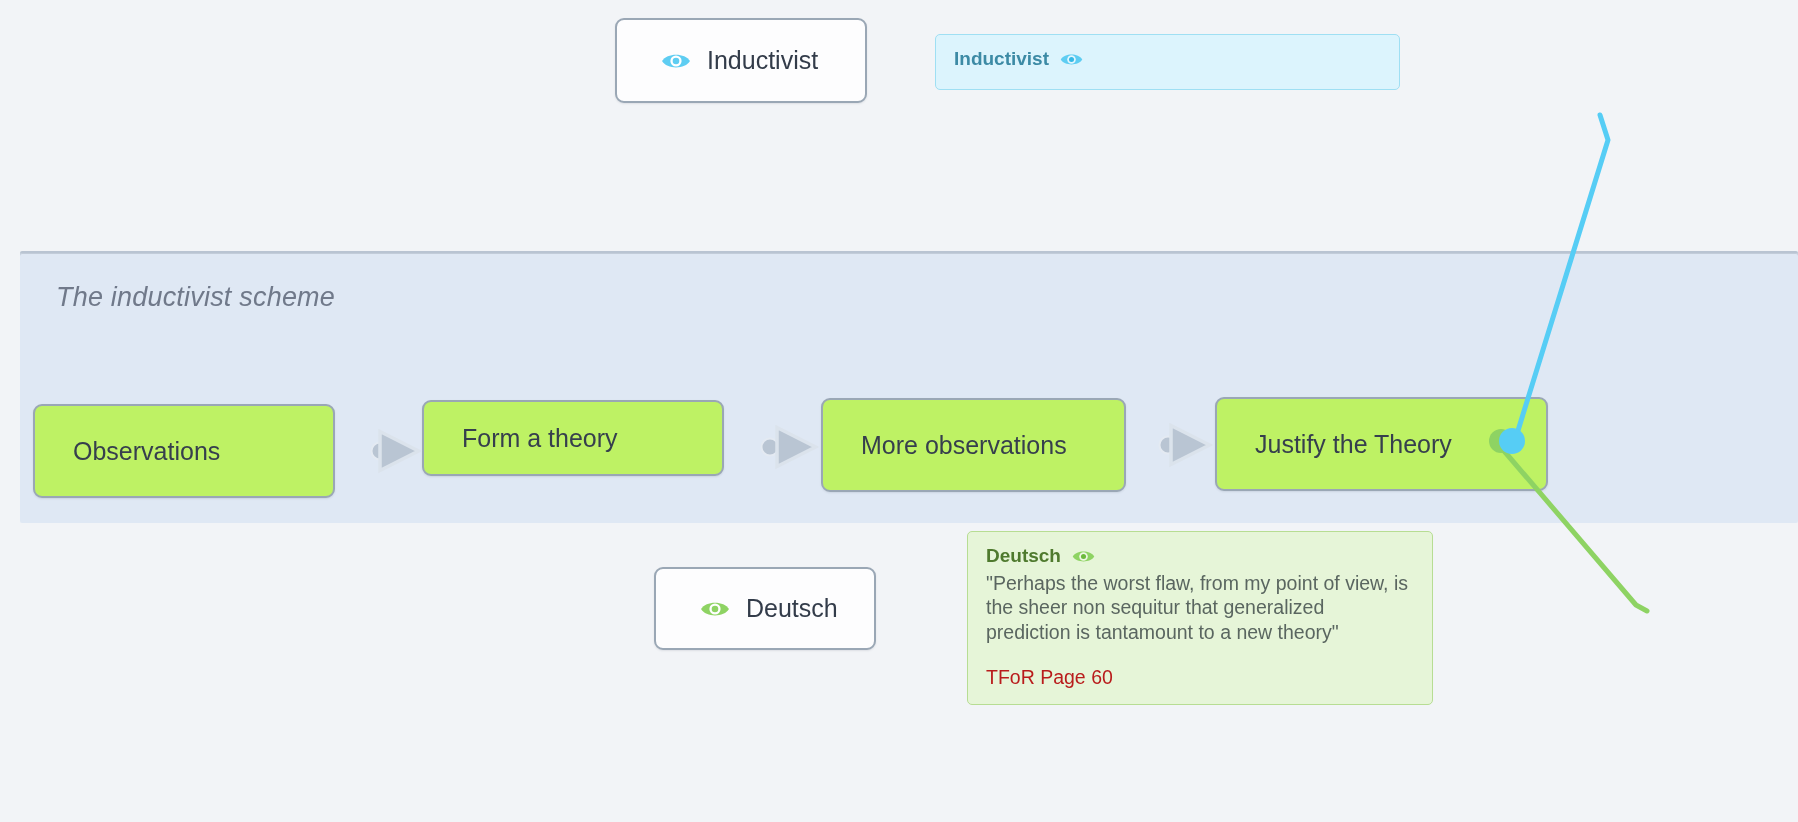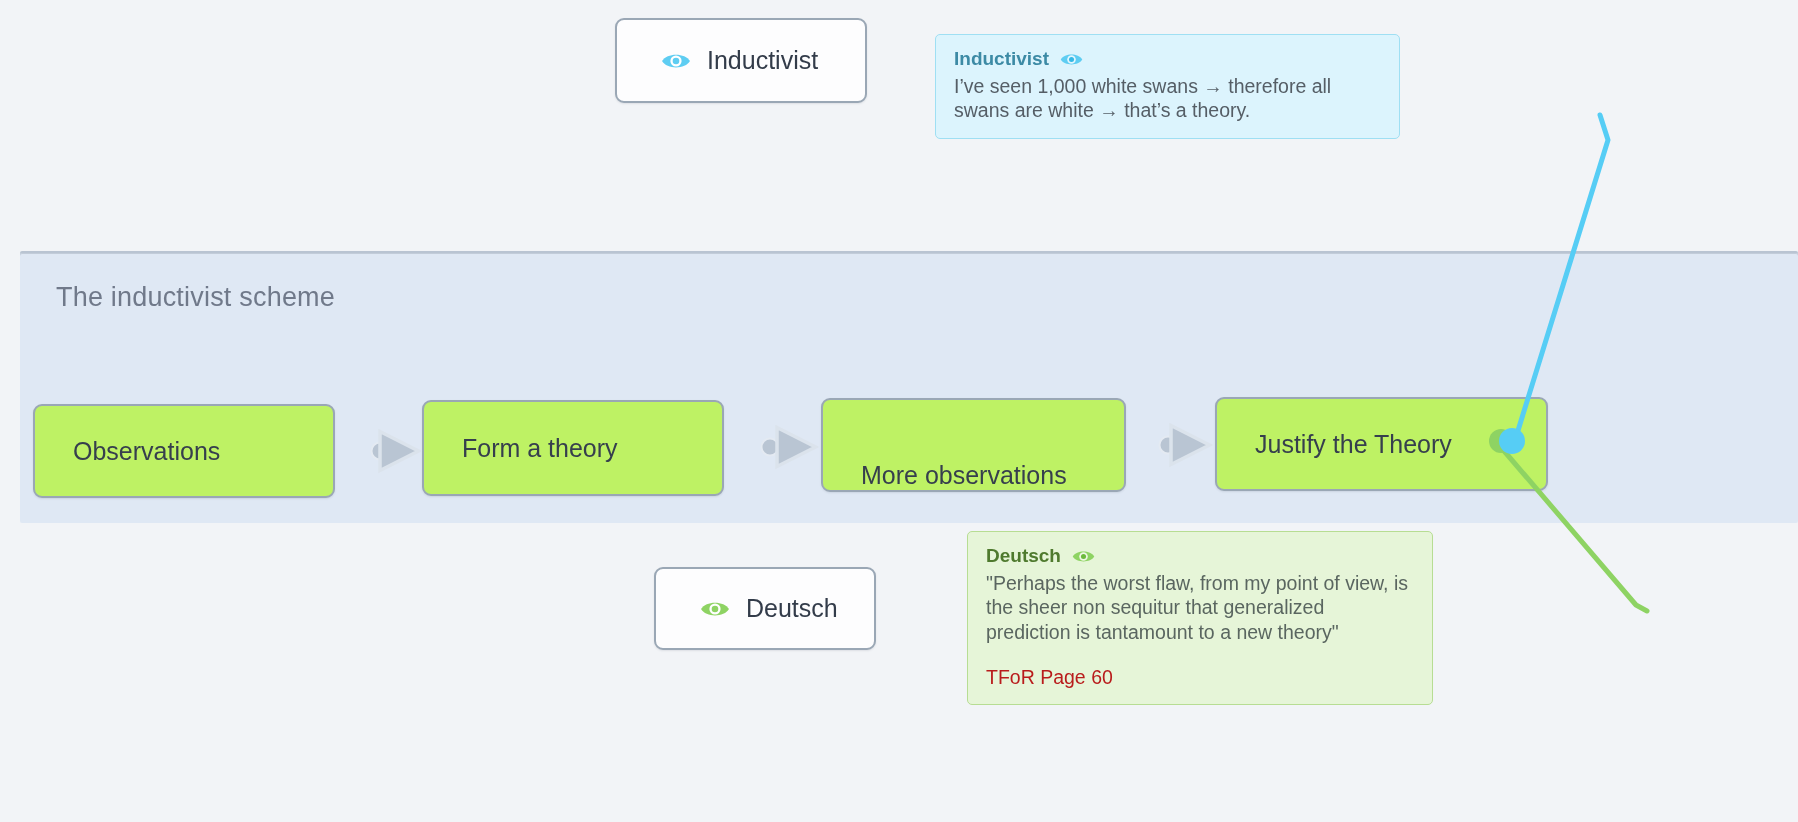--- a/index.html
+++ b/index.html
@@ -29,20 +29,21 @@
   .group-panel {
     position: absolute;
     left: 20px;
     top: 253px;
     width: 1778px;
     height: 270px;
     background: #dfe8f4;
     box-shadow: 0 1px 0 #c2ccd9 inset, 0 -2px 0 #b9c4d2;
     border-radius: 2px;
     z-index: 1;
+    font-style: italic;
   }
   .group-title {
     position: absolute;
     left: 36px;
     top: 29px;
     font-size: 27px;
     color: #70798a;
     letter-spacing: 0.2px;
     white-space: nowrap;
   }
@@ -60,22 +61,22 @@
     box-shadow: 0 1px 2px rgba(40,50,70,0.10);
   }
   .node-label {
     font-size: 25px;
     color: #363f4d;
     white-space: nowrap;
     padding-left: 38px;
   }
 
   .node-observations   { left: 33px;   top: 404px; width: 302px; height: 94px; }
-  .node-form-theory    { left: 422px;  top: 400px; width: 302px; height: 96px; }
-  .node-more-obs       { left: 821px;  top: 398px; width: 305px; height: 94px; align-items: flex-end; }
+  .node-form-theory    { left: 422px;  top: 400px; width: 302px; height: 76px; }
+  .node-more-obs       { left: 821px;  top: 398px; width: 305px; height: 94px; }
   .node-justify        { left: 1215px; top: 397px; width: 333px; height: 94px; }
 
   .node-justify .node-label { }
 
   
   .legend-box {
     position: absolute;
     background: #fdfdfe;
     border: 2px solid #9aa7b5;
     border-radius: 9px;
@@ -235,21 +236,20 @@
   <div class="tip-head">
     <span>Inductivist</span>
     <span class="eye">
       <svg width="23" height="17" viewBox="0 0 30 22">
         <path d="M1,11 C6,2.5 24,2.5 29,11 C24,19.5 6,19.5 1,11 Z" fill="#5ecdf2"></path>
         <circle cx="15" cy="11" r="5.6" fill="#e4f6fd"></circle>
         <circle cx="15" cy="11" r="3.3" fill="#35b9e6"></circle>
       </svg>
     </span>
   </div>
-  <div class="tip-body">I’ve seen 1,000 white swans → therefore all swans are white → that’s a theory.</div>
 </div>
 
 <div class="tip tip-deutsch">
   <div class="tip-head">
     <span>Deutsch</span>
     <span class="eye">
       <svg width="23" height="17" viewBox="0 0 30 22">
         <path d="M1,11 C6,2.5 24,2.5 29,11 C24,19.5 6,19.5 1,11 Z" fill="#8ed363"></path>
         <circle cx="15" cy="11" r="5.6" fill="#eef7e3"></circle>
         <circle cx="15" cy="11" r="3.3" fill="#6cba3c"></circle>

